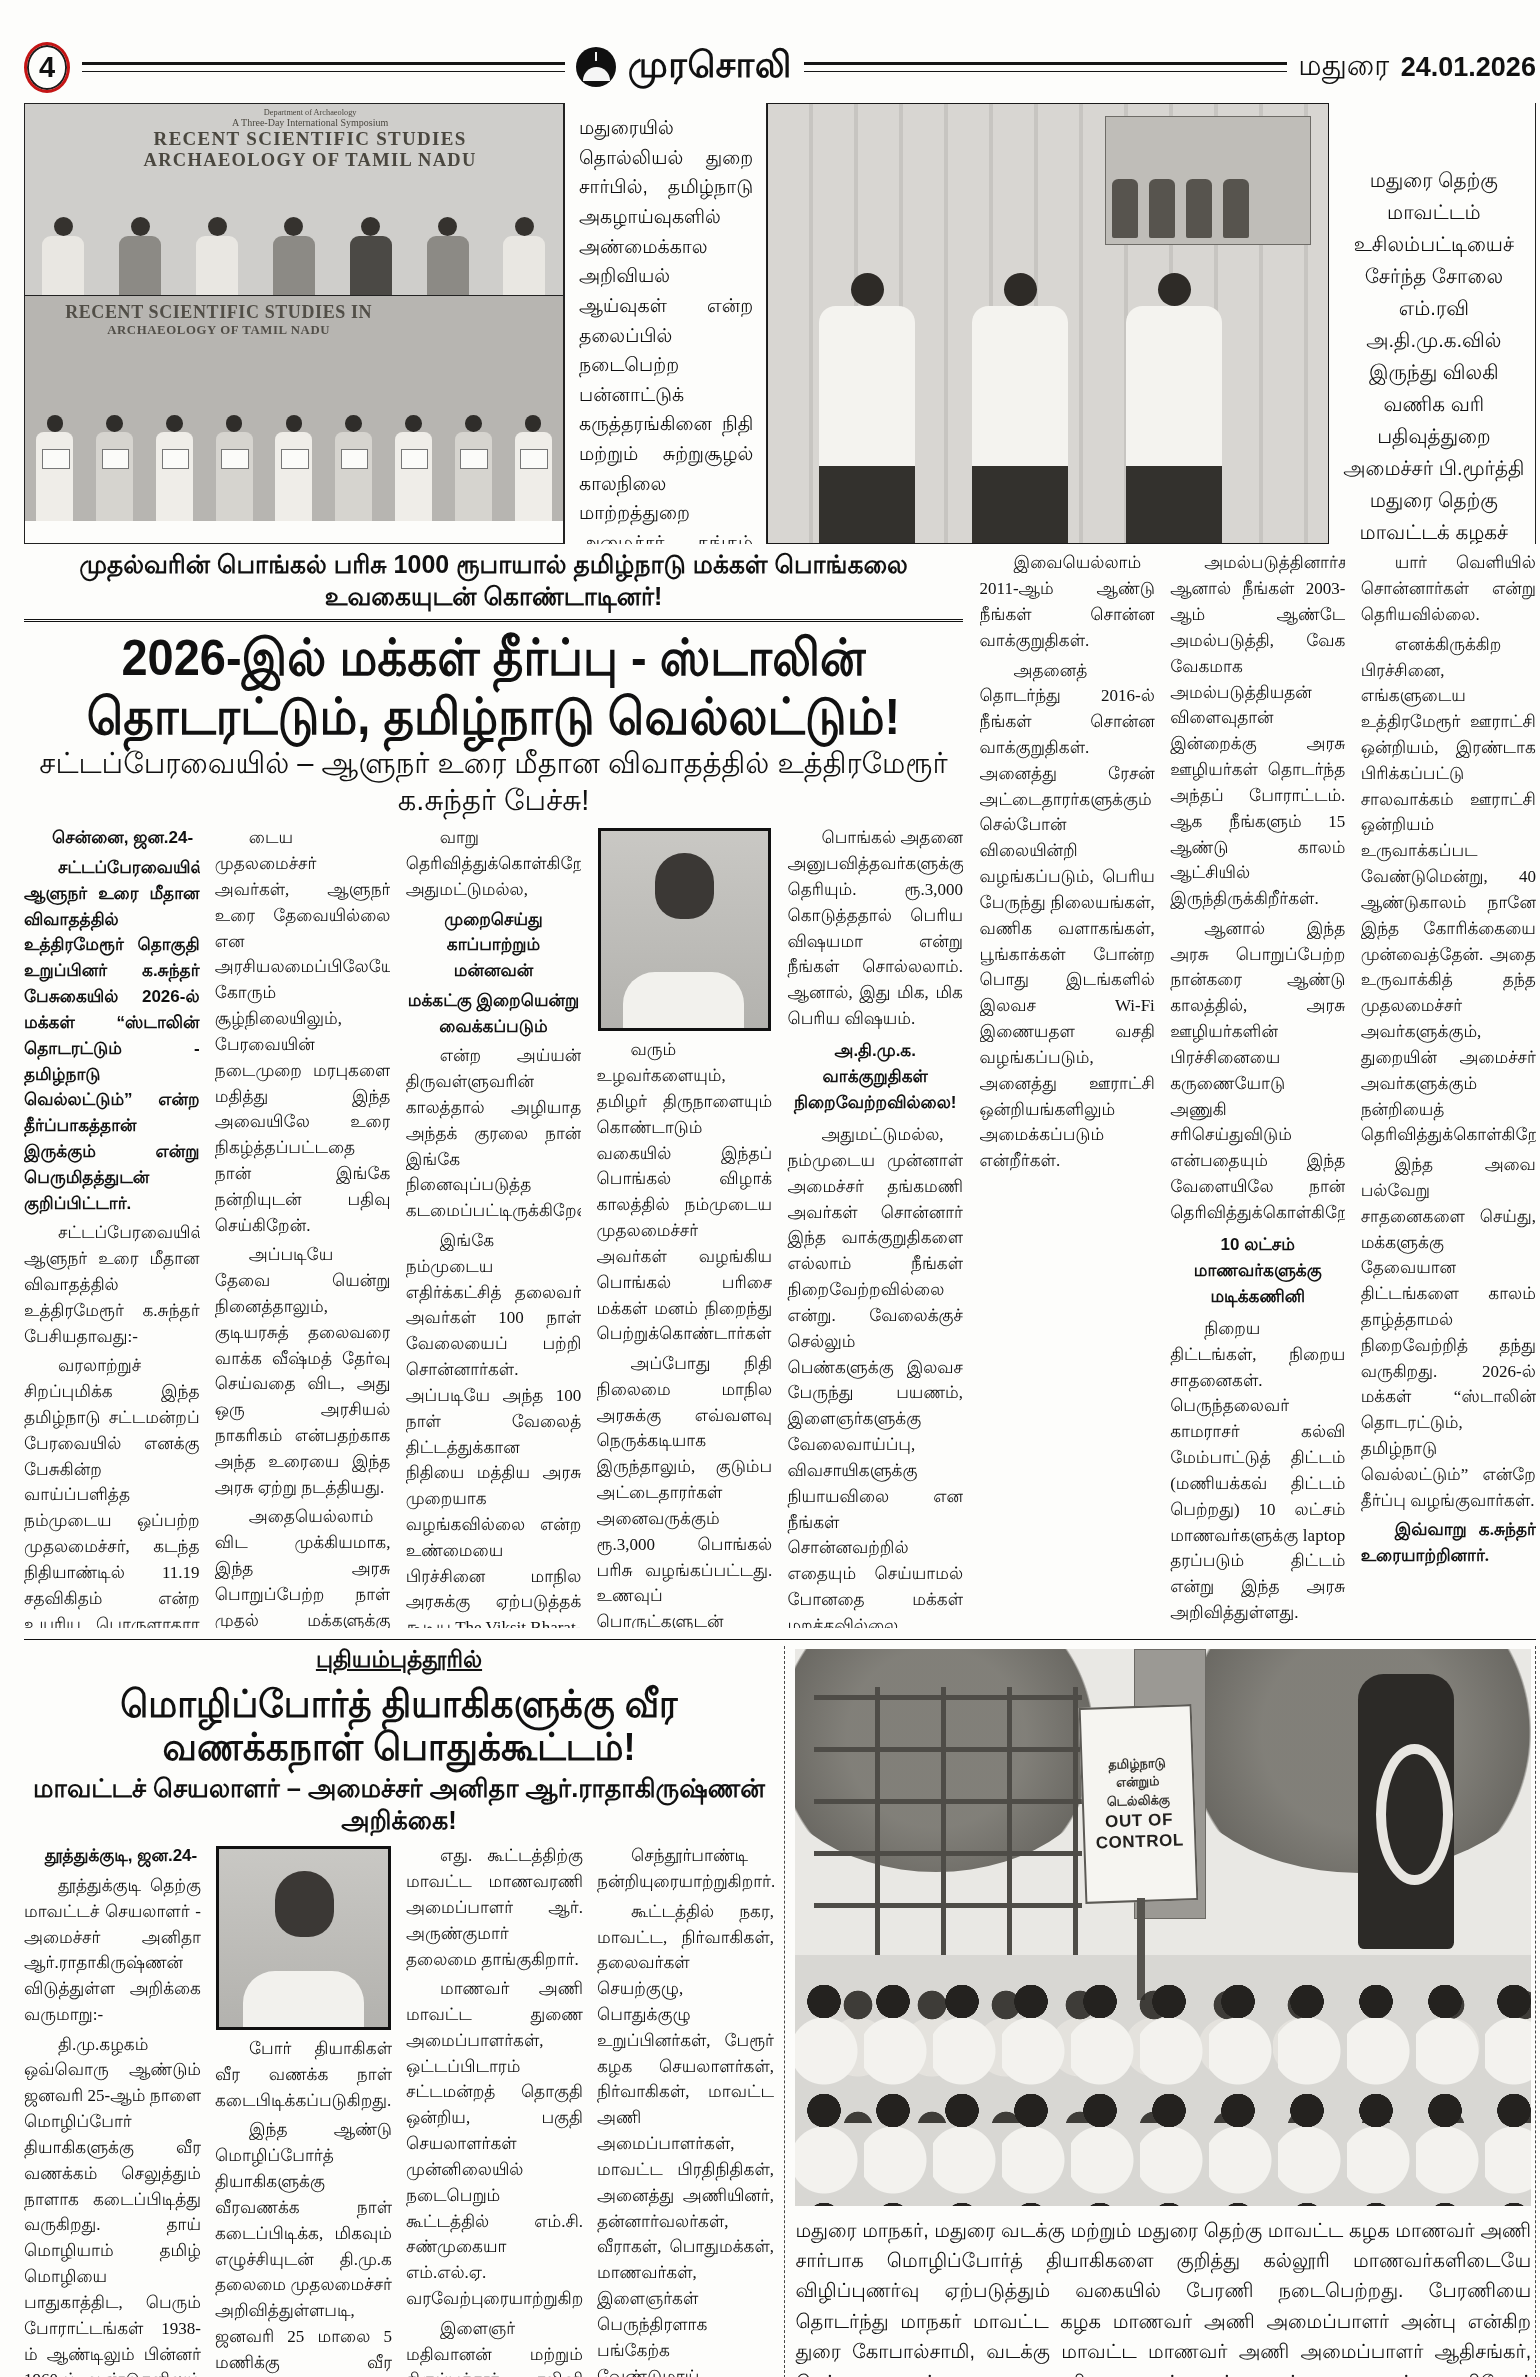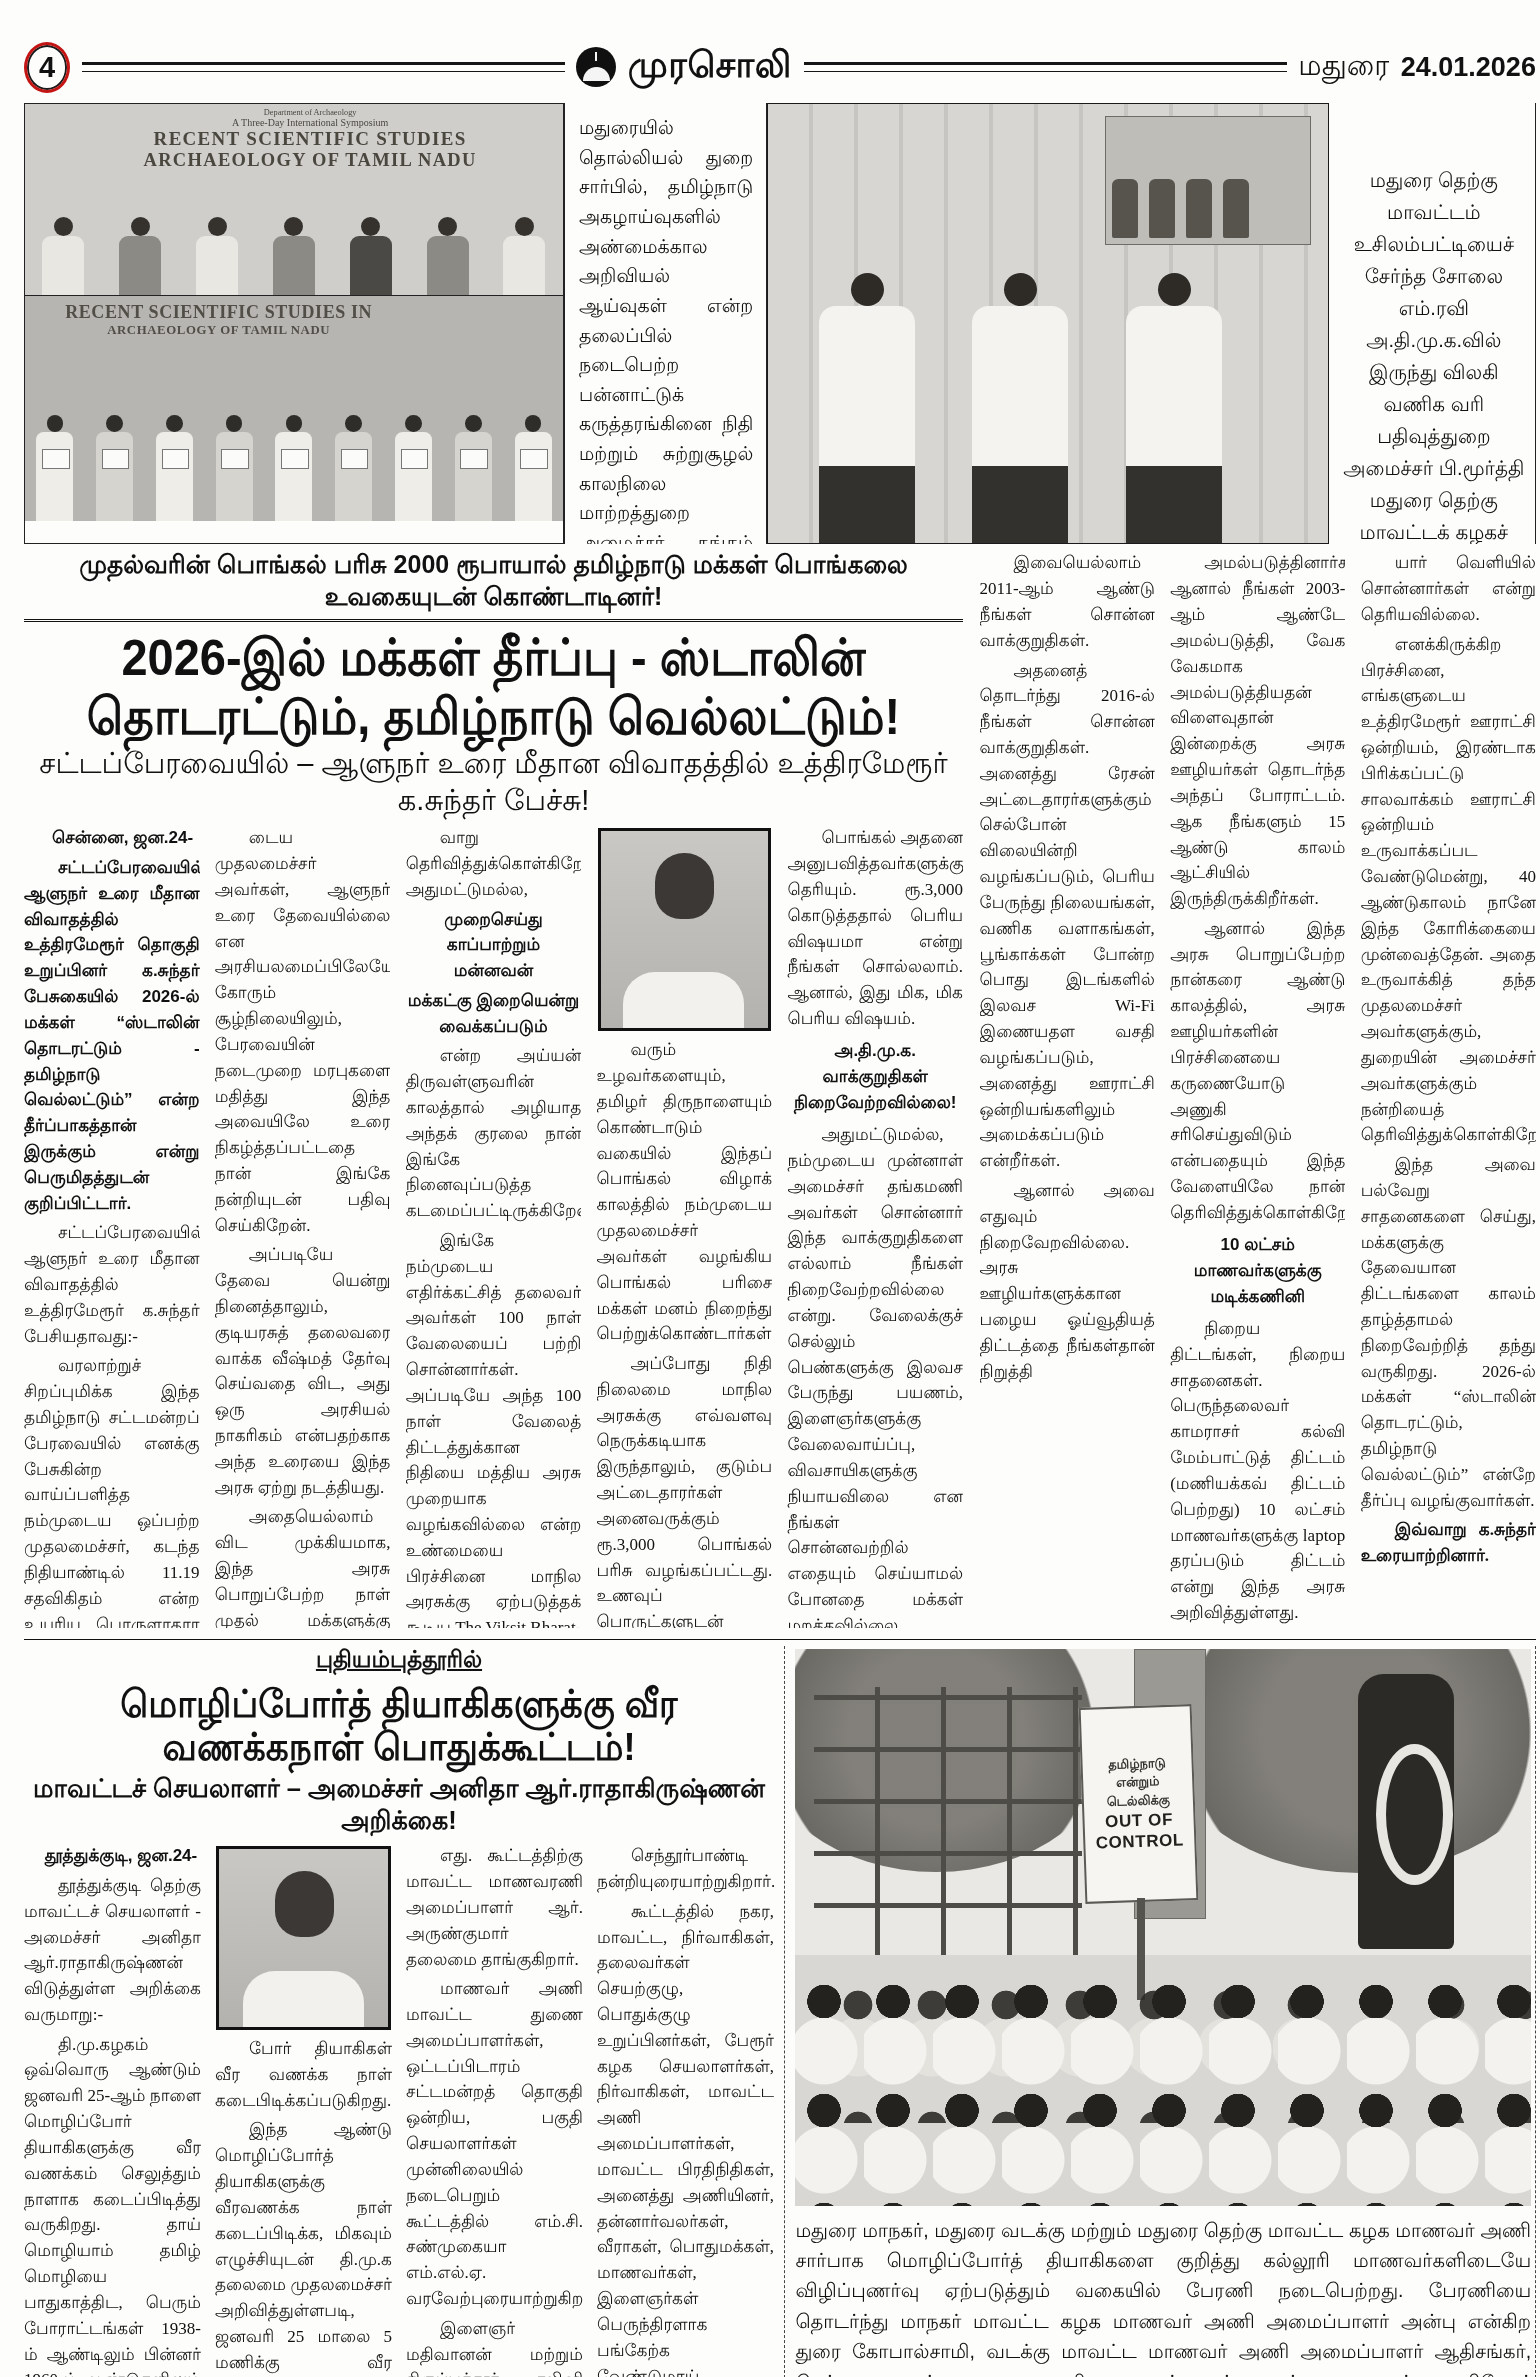--- a/index.html
+++ b/index.html
@@ -268,21 +268,21 @@
           <div class="torso"></div>
           <div class="legs"></div>
         </div>
     </div>
 
     <div class="capR">மதுரை தெற்கு மாவட்டம் உசிலம்பட்டியைச் சேர்ந்த சோலை எம்.ரவி அ.தி.மு.க.வில் இருந்து விலகி வணிக வரி பதிவுத்துறை அமைச்சர் பி.மூர்த்தி மதுரை தெற்கு மாவட்டக் கழகச் செயலாளர் மு.மணிமாறன் ஆகியோர் முன்னிலையில் கழகத்தில் இணைந்தார்.</div>
   </div>
 
   <div class="main">
     <div class="main-left">
-      <div class="kicker">முதல்வரின் பொங்கல் பரிசு 2000 ரூபாயால் தமிழ்நாடு மக்கள் பொங்கலை உவகையுடன் கொண்டாடினர்!</div>
+      <div class="kicker">முதல்வரின் பொங்கல் பரிசு 1000 ரூபாயால் தமிழ்நாடு மக்கள் பொங்கலை உவகையுடன் கொண்டாடினர்!</div>
       <div class="headline">2026-இல் மக்கள் தீர்ப்பு - ஸ்டாலின் தொடரட்டும், தமிழ்நாடு வெல்லட்டும்!</div>
       <div class="subhead">சட்டப்பேரவையில் – ஆளுநர் உரை மீதான விவாதத்தில் உத்திரமேரூர் க.சுந்தர் பேச்சு!</div>
       <div class="colsL">
         <div class="col">
             <p class="blk-date">சென்னை, ஜன.24-</p>
             <p class="blk-lede">சட்டப்பேரவையில் ஆளுநர் உரை மீதான விவாதத்தில் உத்திரமேரூர் தொகுதி உறுப்பினர் க.சுந்தர் பேசுகையில் 2026-ல் மக்கள் “ஸ்டாலின் தொடரட்டும் - தமிழ்நாடு வெல்லட்டும்” என்ற தீர்ப்பாகத்தான் இருக்கும் என்று பெருமிதத்துடன் குறிப்பிட்டார்.</p>
             <p class="blk-p">சட்டப்பேரவையில் ஆளுநர் உரை மீதான விவாதத்தில் உத்திரமேரூர் க.சுந்தர் பேசியதாவது:-</p>
             <p class="blk-p">வரலாற்றுச் சிறப்புமிக்க இந்த தமிழ்நாடு சட்டமன்றப் பேரவையில் எனக்கு பேசுகின்ற வாய்ப்பளித்த நம்முடைய ஒப்பற்ற முதலமைச்சர், கடந்த நிதியாண்டில் 11.19 சதவிகிதம் என்ற உயரிய பொருளாதார வளர்ச்சியை பெற்றுத் தந்த இந்த நேரத்தில் என்னுடைய வணக்கத்தைத் தெரிவித்துக்கொள்கிறேன்.</p>
           </div>
         <div class="col">
@@ -311,21 +311,20 @@
             <p class="blk-p">பொங்கல் அதனை அனுபவித்தவர்களுக்குத்தான் தெரியும். ரூ.3,000 கொடுத்ததால் பெரிய விஷயமா என்று நீங்கள் சொல்லலாம். ஆனால், இது மிக, மிக பெரிய விஷயம்.</p>
             <p class="blk-sub">அ.தி.மு.க. வாக்குறுதிகள் நிறைவேற்றவில்லை!</p>
             <p class="blk-p">அதுமட்டுமல்ல, நம்முடைய முன்னாள் அமைச்சர் தங்கமணி அவர்கள் சொன்னார் இந்த வாக்குறுதிகளை எல்லாம் நீங்கள் நிறைவேற்றவில்லை என்று. வேலைக்குச் செல்லும் பெண்களுக்கு இலவச பேருந்து பயணம், இளைஞர்களுக்கு வேலைவாய்ப்பு, விவசாயிகளுக்கு நியாயவிலை என நீங்கள் சொன்னவற்றில் எதையும் செய்யாமல் போனதை மக்கள் மறக்கவில்லை.</p>
           </div>
       </div>
     </div>
     <div class="colsR">
       <div class="col">
           <p class="blk-p">இவையெல்லாம் 2011-ஆம் ஆண்டு நீங்கள் சொன்ன வாக்குறுதிகள்.</p>
           <p class="blk-p">அதனைத் தொடர்ந்து 2016-ல் நீங்கள் சொன்ன வாக்குறுதிகள். அனைத்து ரேசன் அட்டைதாரர்களுக்கும் செல்போன் விலையின்றி வழங்கப்படும், பெரிய பேருந்து நிலையங்கள், வணிக வளாகங்கள், பூங்காக்கள் போன்ற பொது இடங்களில் இலவச Wi-Fi இணையதள வசதி வழங்கப்படும், அனைத்து ஊராட்சி ஒன்றியங்களிலும் அமைக்கப்படும் என்றீர்கள்.</p>
-          <p class="blk-p">ஆனால் அவை எதுவும் நிறைவேறவில்லை. அரசு ஊழியர்களுக்கான பழைய ஓய்வூதியத் திட்டத்தை நீங்கள்தான் நிறுத்தி</p>
         </div>
       <div class="col">
           <p class="blk-p">அமல்படுத்தினார்கள். ஆனால் நீங்கள் 2003-ஆம் ஆண்டே அமல்படுத்தி, வேக வேகமாக அமல்படுத்தியதன் விளைவுதான் இன்றைக்கு அரசு ஊழியர்கள் தொடர்ந்த அந்தப் போராட்டம். ஆக நீங்களும் 15 ஆண்டு காலம் ஆட்சியில் இருந்திருக்கிறீர்கள்.</p>
           <p class="blk-p">ஆனால் இந்த அரசு பொறுப்பேற்ற நான்கரை ஆண்டு காலத்தில், அரசு ஊழியர்களின் பிரச்சினையை கருணையோடு அணுகி சரிசெய்துவிடும் என்பதையும் இந்த வேளையிலே நான் தெரிவித்துக்கொள்கிறேன்.</p>
           <p class="blk-sub">10 லட்சம் மாணவர்களுக்கு மடிக்கணினி</p>
           <p class="blk-p">நிறைய திட்டங்கள், நிறைய சாதனைகள். பெருந்தலைவர் காமராசர் கல்வி மேம்பாட்டுத் திட்டம் (மணியக்கவ் திட்டம் பெற்றது) 10 லட்சம் மாணவர்களுக்கு laptop தரப்படும் திட்டம் என்று இந்த அரசு அறிவித்துள்ளது.</p>
         </div>
       <div class="col">
           <p class="blk-p">யார் வெளியில் சொன்னார்கள் என்று தெரியவில்லை.</p>
           <p class="blk-p">எனக்கிருக்கிற பிரச்சினை, எங்களுடைய உத்திரமேரூர் ஊராட்சி ஒன்றியம், இரண்டாக பிரிக்கப்பட்டு சாலவாக்கம் ஊராட்சி ஒன்றியம் உருவாக்கப்பட வேண்டுமென்று, 40 ஆண்டுகாலம் நானே இந்த கோரிக்கையை முன்வைத்தேன். அதை உருவாக்கித் தந்த முதலமைச்சர் அவர்களுக்கும், துறையின் அமைச்சர் அவர்களுக்கும் நன்றியைத் தெரிவித்துக்கொள்கிறேன்.</p>

